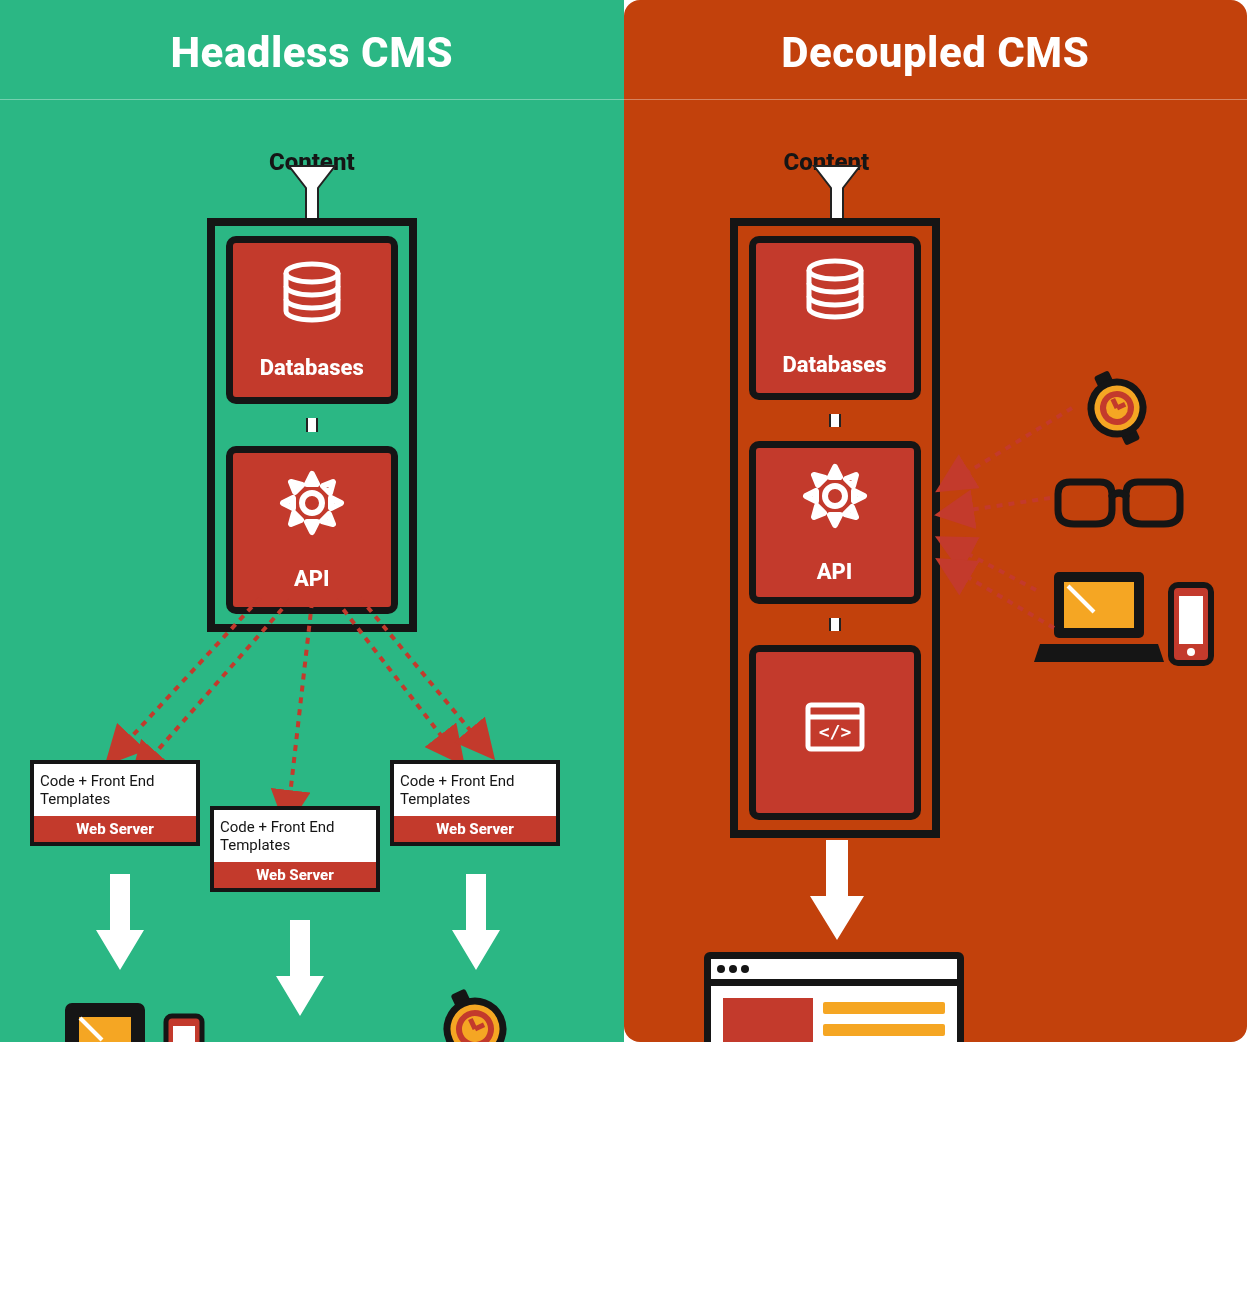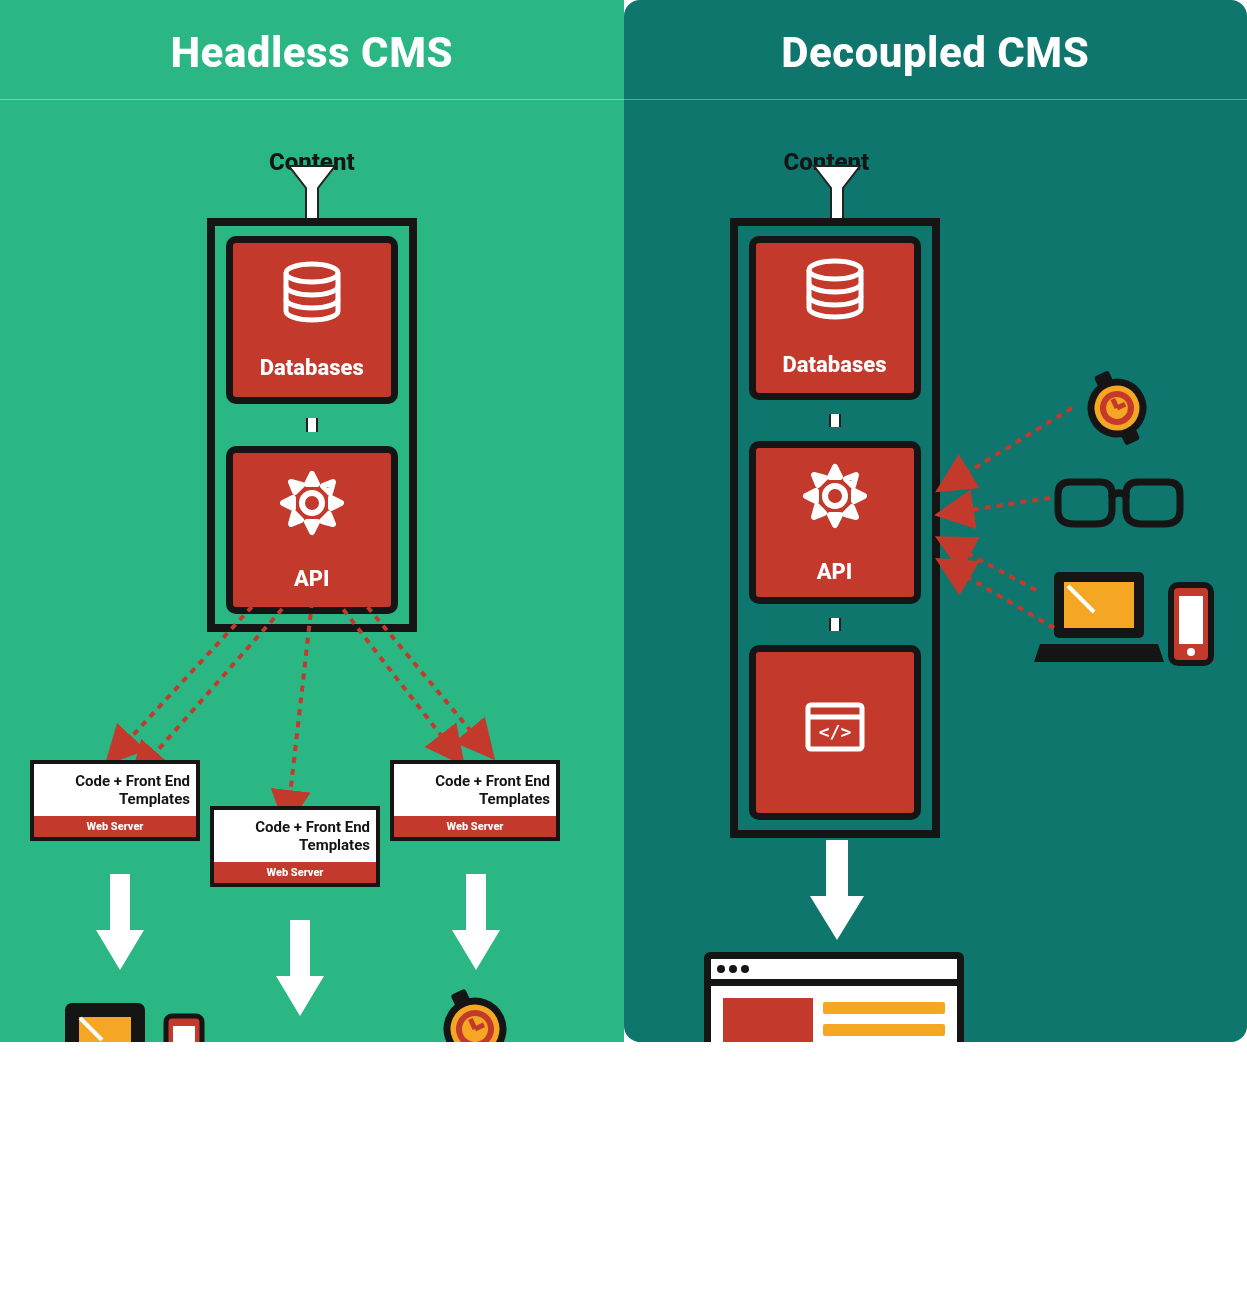--- a/index.html
+++ b/index.html
@@ -1,36 +1,36 @@
 <!DOCTYPE html>
 <html><head>
 <meta charset="utf-8">
 <style>
   * { box-sizing: border-box; margin: 0; padding: 0; }
   body { font-family: -apple-system, "Segoe UI", Roboto, Helvetica, Arial, sans-serif; background:#fff; }
   .wrap { width:1247px; height:1042px; display:flex; position:relative; }
   .col { flex:1; display:flex; flex-direction:column; align-items:center; position:relative; }
   .col-left { background:#2bb784; }
-  .col-right { background:#0f766e;border-radius:16px; }
+  .col-right { background:#c2410c;border-radius:16px; }
   .header { width:100%; text-align:center; padding:28px 0 22px; border-bottom:1px solid rgba(255,255,255,.35); }
   .header h1 { color:#fff; font-weight:800; font-size:42px; letter-spacing:.5px; }
   .inner { position:relative; width:100%; flex:1; }
   .content-label { color:#151515; font-weight:800; font-size:24px; text-align:center; position:absolute; left:50%; transform:translateX(-50%); top:48px; }
   .funnel { position:absolute; left:50%; transform:translateX(-50%); top:66px; }
   .funnel svg { display:block; }
   .stack-frame { position:absolute; left:50%; transform:translateX(-50%); top:118px; border:8px solid #151515; padding:10px 14px; display:flex; flex-direction:column; gap:14px; align-items:center; }
   .module { width:172px; height:178px; background:#c33a2c; border:7px solid #151515; border-radius:10px; display:flex; flex-direction:column; align-items:center; justify-content:center; position:relative; }
   .module .label { color:#fff; font-weight:800; font-size:22px; text-align:center; line-height:1.15; padding:0 6px;margin-top:16px; }
   .module .icon { margin-bottom:8px; }
   .module.templates { height:190px; }
   .module.templates .label { font-size:20px; }
   .connector { width:12px; height:14px; background:#fff; border-left:2px solid #222; border-right:2px solid #222; }
   .box-server { position:absolute; width:170px; background:#fff; border:4px solid #151515; display:flex; flex-direction:column; }
-  .box-server .top { padding:8px 6px; text-align:right; font-weight:700; font-size:15px; color:#151515; line-height:1.2; }
-  .box-server .bottom { background:#c33a2c; color:#fff; text-align:center; font-weight:800; font-size:11px; padding:4px 0; }
+  .box-server .top { padding:8px 6px; text-align:left; font-weight:400; font-size:15px; color:#151515; line-height:1.2; }
+  .box-server .bottom { background:#c33a2c; color:#fff; text-align:center; font-weight:800; font-size:15px; padding:4px 0; }
   .arrow-down { position:absolute; }
   .arrow-down svg, .arrow-big svg { display:block; }
   .device-group { position:absolute; display:flex; align-items:flex-end; gap:4px; }
   .glasses-wrap, .watch-wrap { position:absolute; }
   .dotted-arrow { stroke:#c33a2c; stroke-width:4; stroke-dasharray:6 6; fill:none; }
   .dotted-head { fill:#c33a2c; }
   .browser-box { position:absolute; left:50%; transform:translateX(-50%); width:260px; height:170px; background:#fff; border:7px solid #151515; border-radius:6px; }
   .browser-box .addr { height:20px; border-bottom:7px solid #151515; box-sizing:content-box; display:flex; align-items:center; padding-left:6px; gap:4px;}
   .browser-box .addr span{ width:8px; height:8px; border-radius:50%; background:#151515;}
   .browser-box .body { padding:12px; display:flex; gap:10px; flex-direction:column; }

